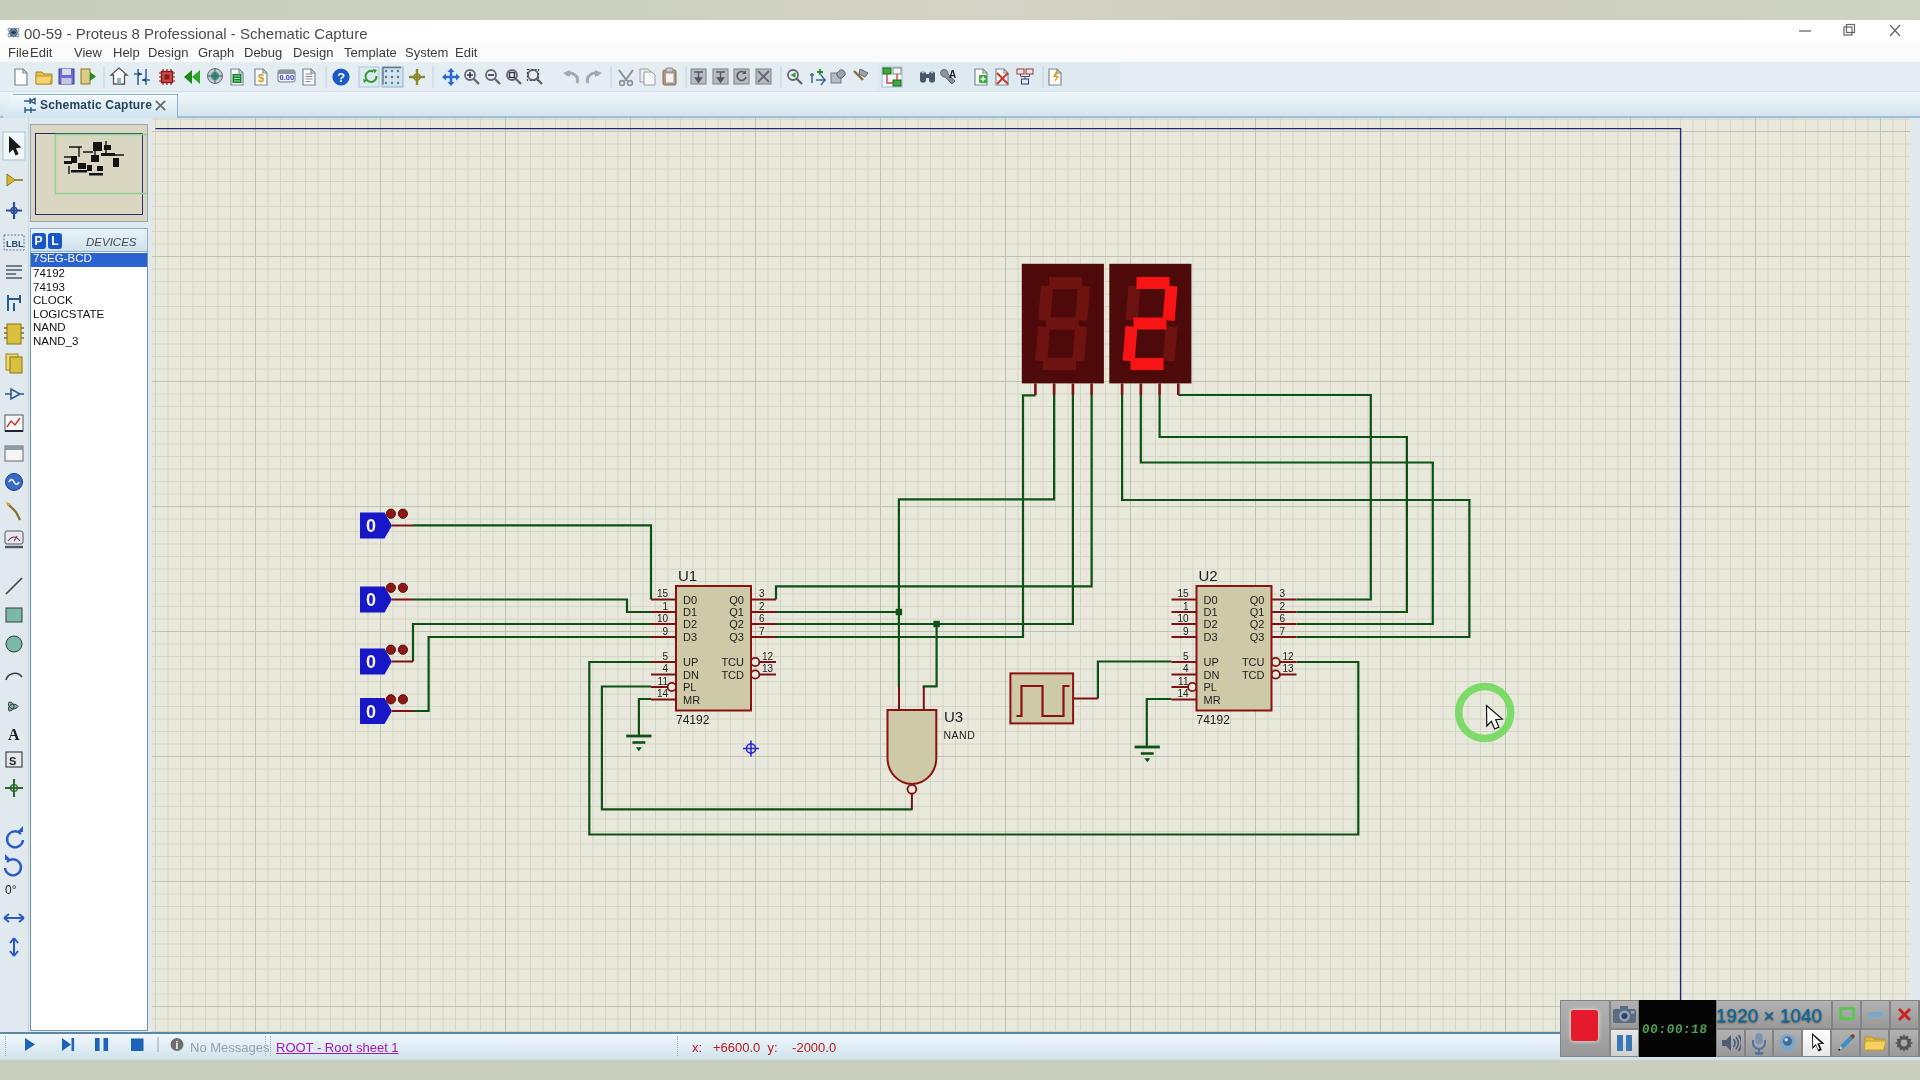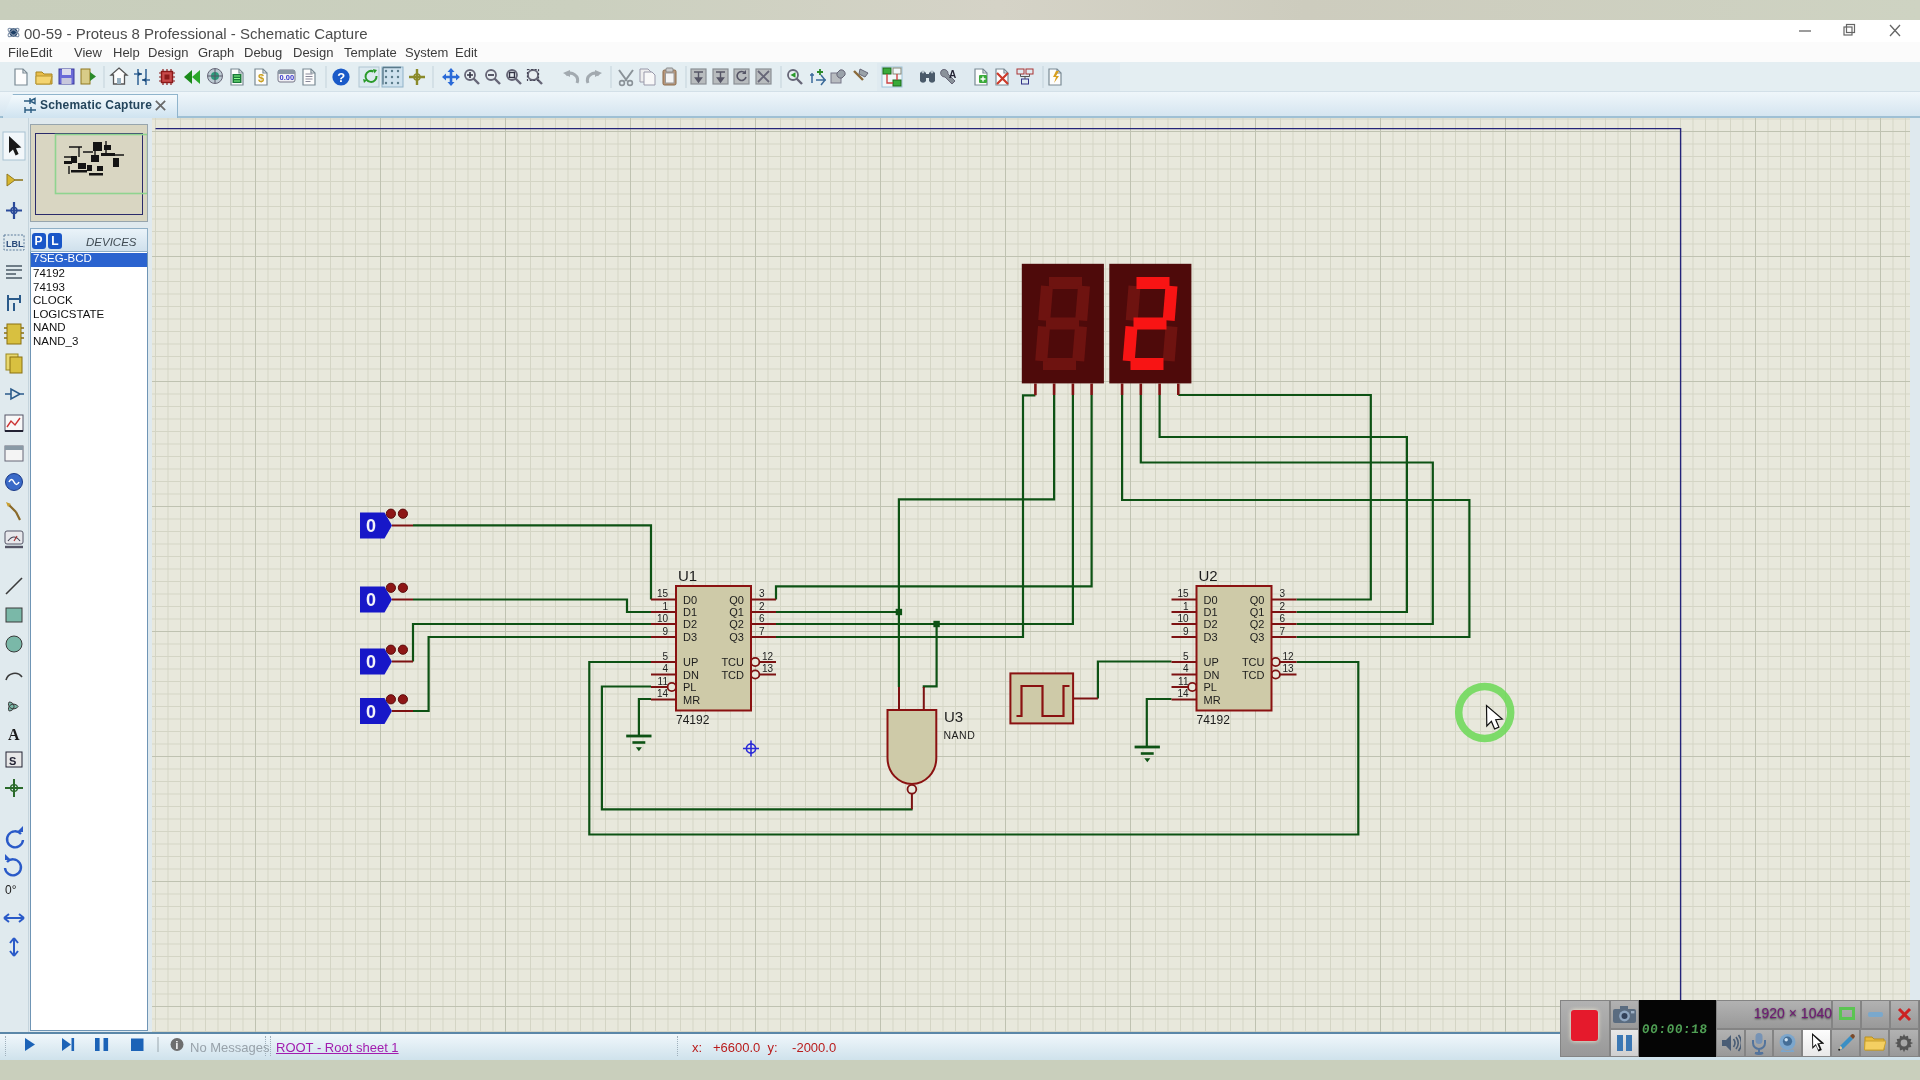--- a/index.html
+++ b/index.html
@@ -609,21 +609,21 @@
     <circle cx="12.5" cy="11" r="5.4" fill="#8fa6c0"></circle>
     <circle cx="12.5" cy="11" r="3" fill="#33425a"></circle>
     <rect x="19" y="6" width="3.4" height="2.4" fill="#9db0c4"></rect>
   </svg>
 <div class="rcell" style="left:1610px;top:1029px;width:29px;height:28px;background:linear-gradient(#e8e8e8,#cfcfcf);"></div>
 <div class="abs" style="left:1617px;top:1035px;width:6px;height:16px;background:#3c78b4;"></div>
 <div class="abs" style="left:1626px;top:1035px;width:6px;height:16px;background:#3c78b4;"></div>
 <div class="abs" style="left:1639px;top:1000px;width:77px;height:57px;background:#050505;"></div>
 <div class="abs" style="left:1642px;top:1022px;width:72px;height:14px;font-family:'Liberation Mono',monospace;font-size:13px;font-weight:bold;color:#4f9f54;letter-spacing:0.4px;transform:skewX(-6deg);">00:00:18</div>
 <div class="rcell" style="left:1716px;top:1000px;width:116px;height:29px;"></div>
-<div class="abs" style="left:1716px;top:1005px;width:116px;text-align:right;font-size:14px;color:#701a75;text-shadow:0 1px 2px #333;">1920 × 1040</div>
+<div class="abs" style="left:1716px;top:1005px;width:116px;text-align:left;font-size:19px;color:#0369a1;text-shadow:0 1px 2px #333;">1920 × 1040</div>
 <div class="rcell" style="left:1832px;top:1000px;width:29px;height:29px;"></div>
 <div class="abs" style="left:1839px;top:1007px;width:16px;height:13px;border:3px solid #5bc452;"></div>
 <div class="rcell" style="left:1861px;top:1000px;width:29px;height:29px;"></div>
 <div class="abs" style="left:1868px;top:1012px;width:15px;height:4.5px;background:#7aa8cc;border-radius:2px;"></div>
 <div class="rcell" style="left:1890px;top:1000px;width:29px;height:29px;"></div>
 <svg class="abs" style="left:1896px;top:1006px;width:17px;height:17px" viewBox="0 0 17 17">
     <path d="M3 3 L14 14 M14 3 L3 14" stroke="#cc2222" stroke-width="3"></path>
   </svg>
 <div class="rcell" style="left:1716px;top:1029px;width:29px;height:28px;"></div>
 <svg class="abs" style="left:1720px;top:1033px;width:21px;height:20px" viewBox="0 0 21 20">

